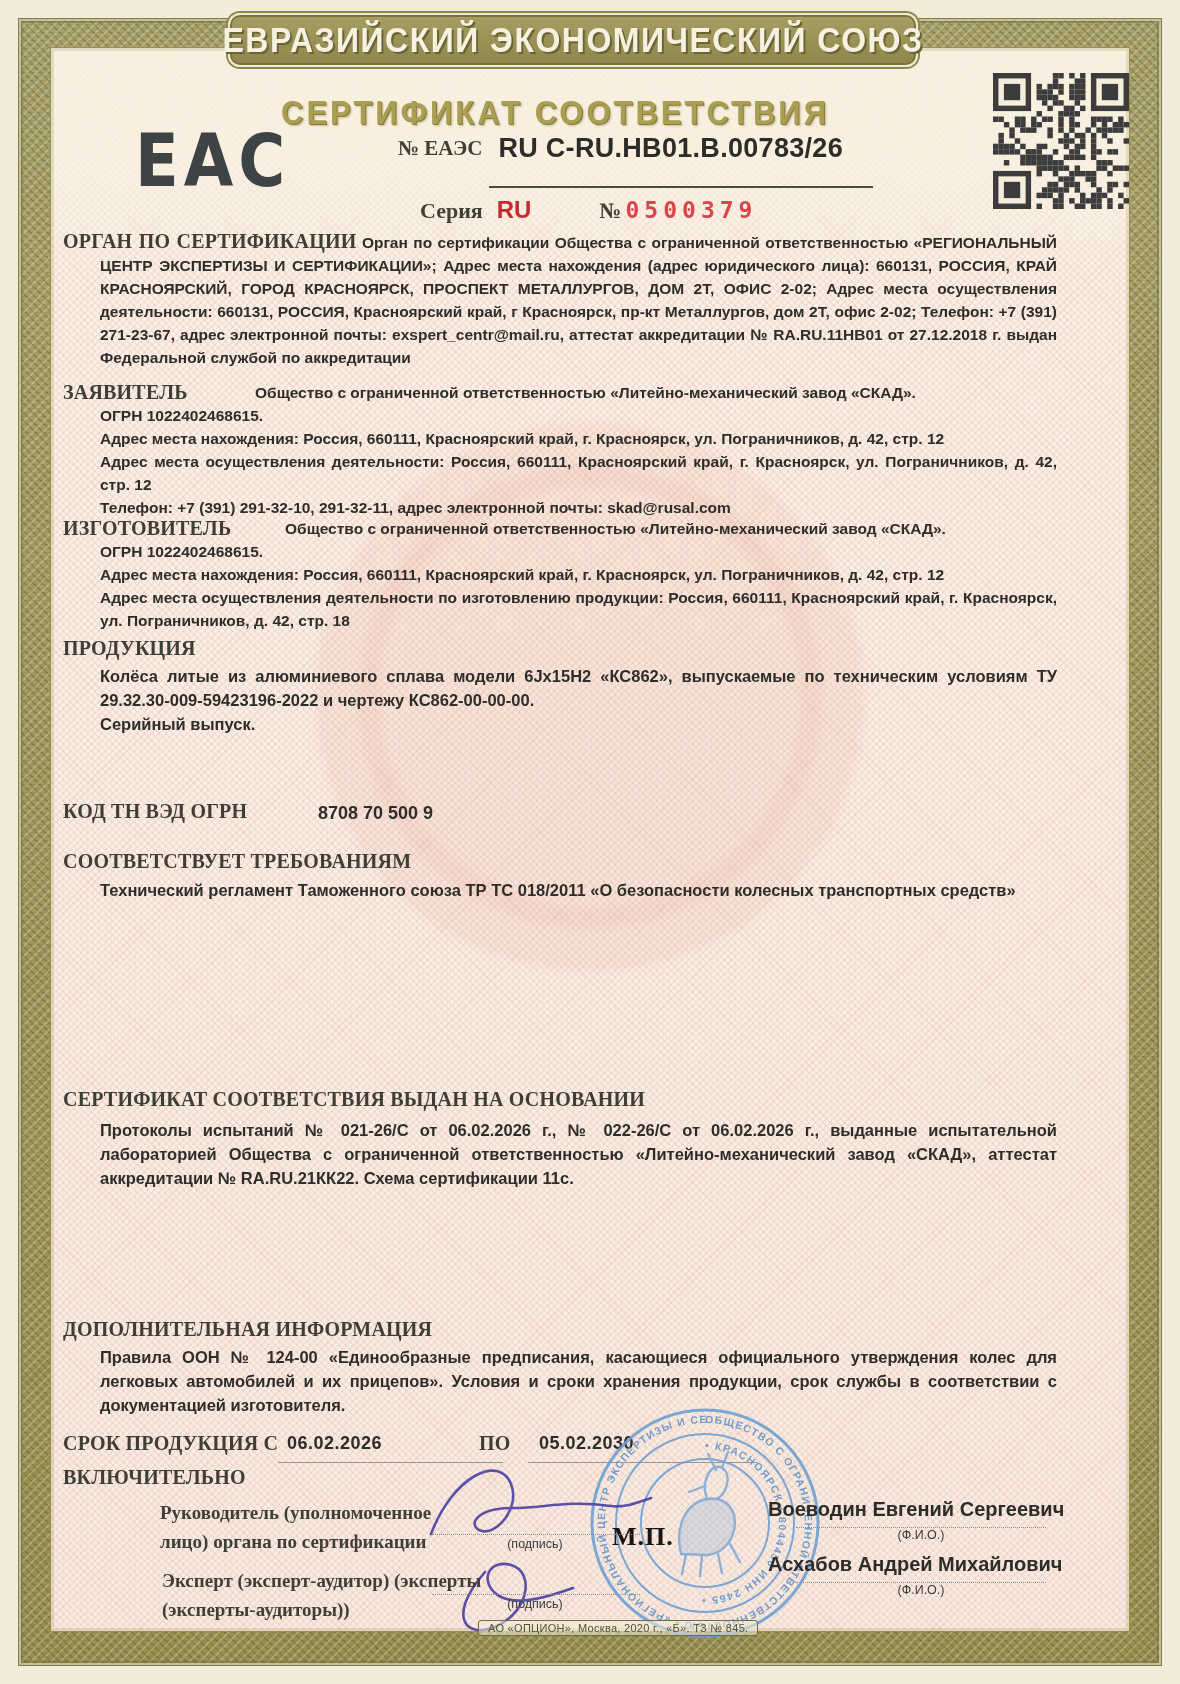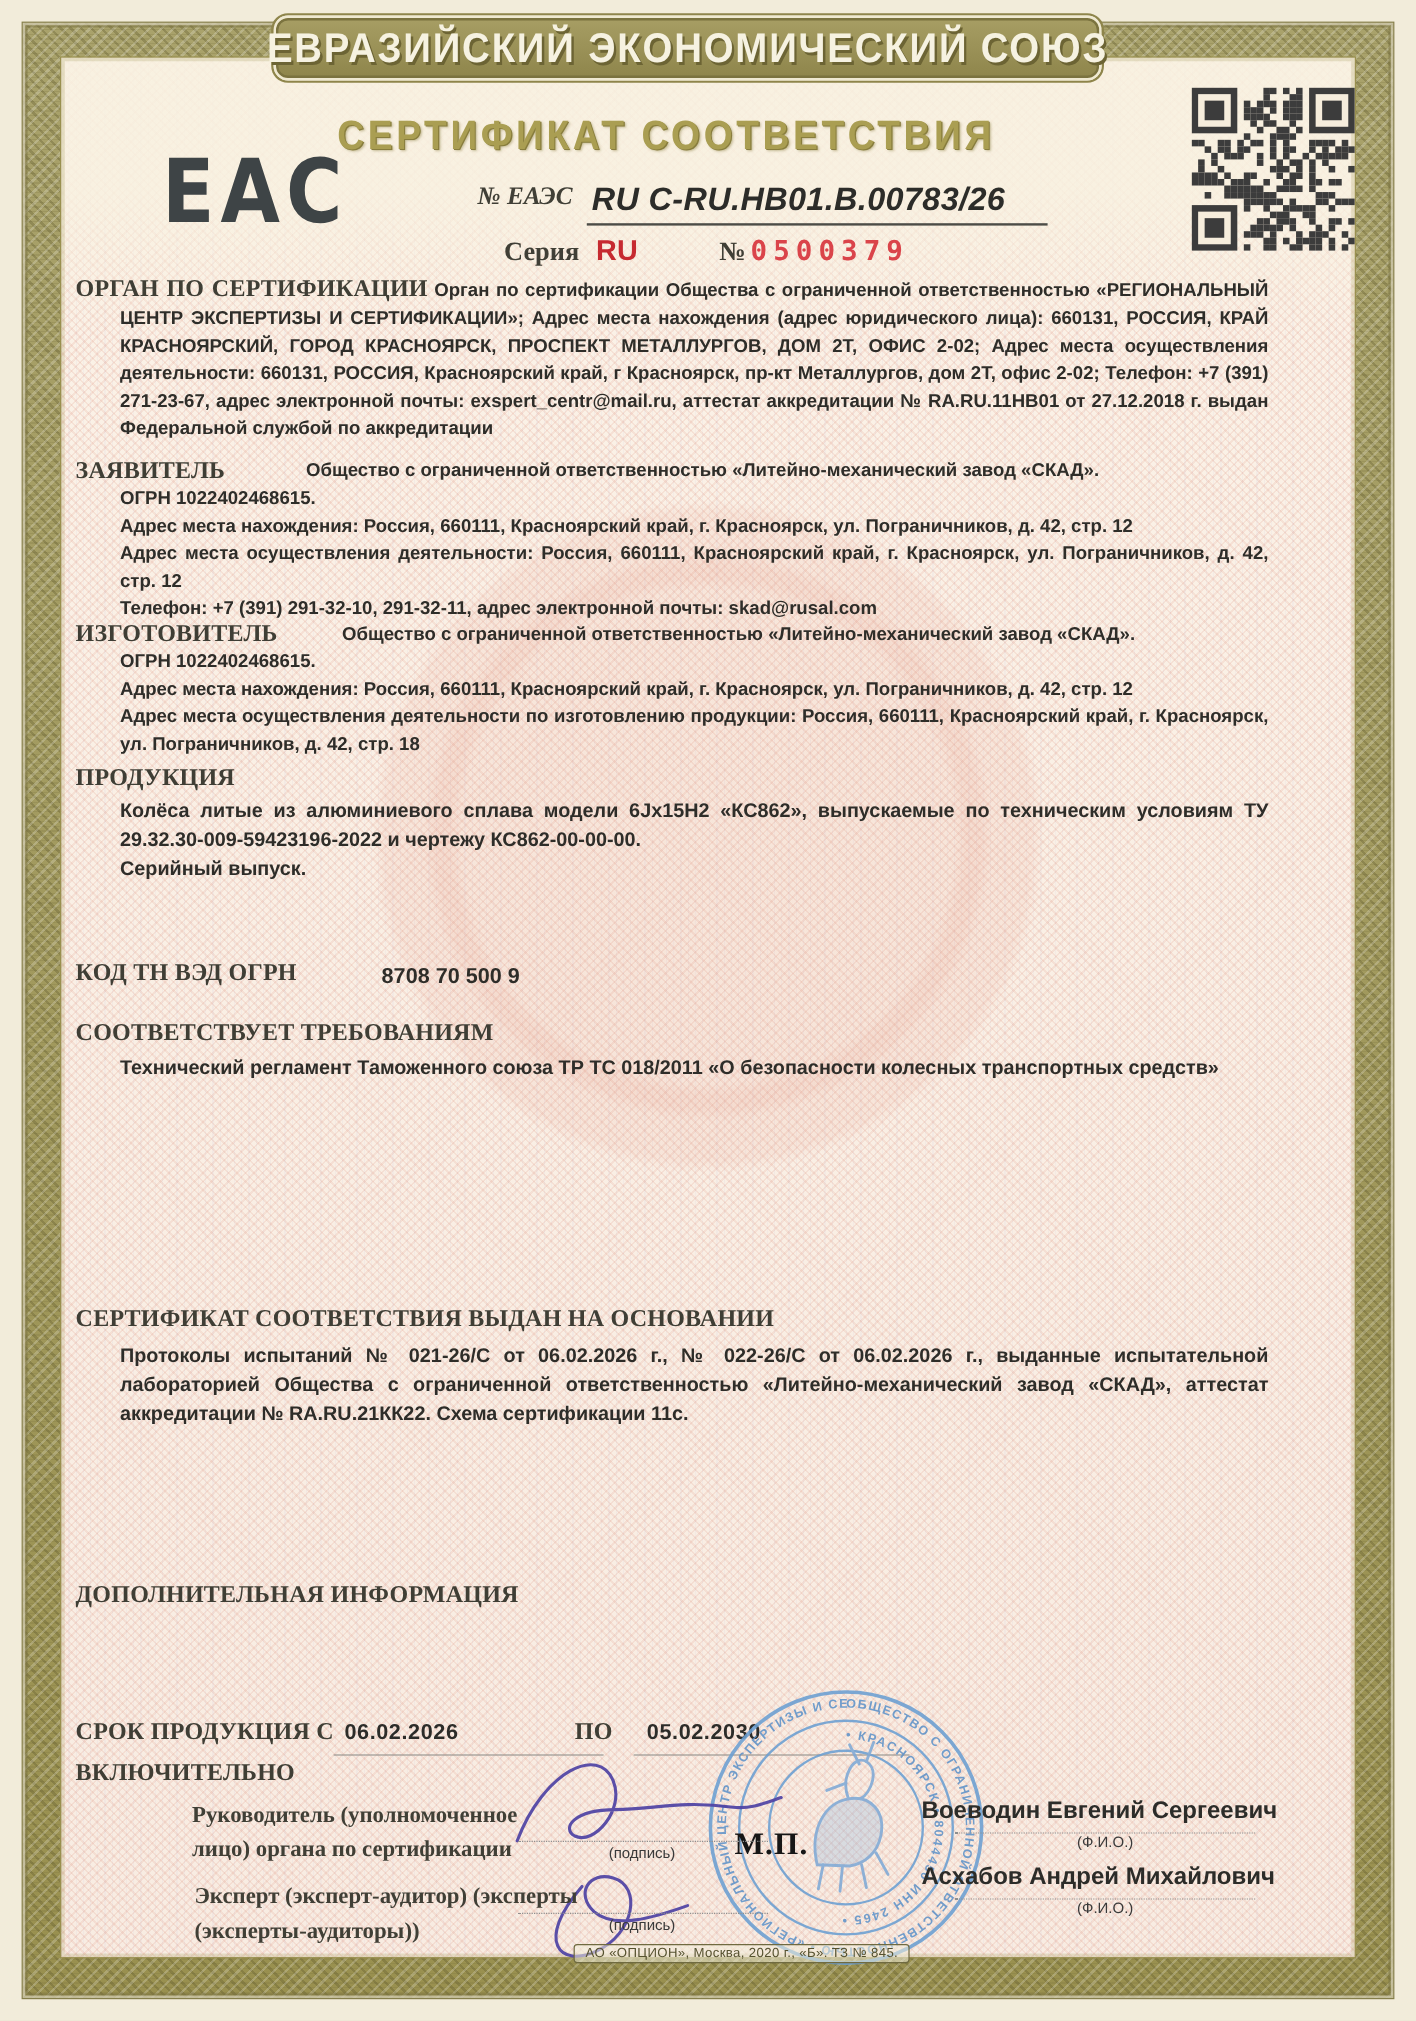--- a/index.html
+++ b/index.html
@@ -35,21 +35,21 @@
     display:flex;align-items:center;justify-content:center;margin-left:16px;}
   .banner-text{font-size:32px;font-weight:800;color:#f6f2e1;letter-spacing:1.5px;white-space:nowrap;
     text-shadow:2px 2px 0 #6c6434;transform:scaleY(1.08);}
   .eac{position:absolute;left:135px;top:118px;font-weight:900;font-size:64px;color:#3e4446;
     letter-spacing:5px;transform:scaleY(1.15);transform-origin:top left;
     font-family:"DejaVu Sans",sans-serif;}
   .cert-title{position:absolute;left:0;right:70px;top:95px;text-align:center;font-weight:800;
     font-size:31px;letter-spacing:3px;color:#aa9e52;white-space:nowrap;
     text-shadow:1px 1px 0 #887d3d,2px 2px 2px rgba(136,125,61,.45);transform:scaleY(1.1);}
   .serif{font-family:"Liberation Serif",serif;font-weight:700;color:#403f36;}
-  .certno{position:absolute;left:398px;top:151px;display:flex;align-items:flex-start;gap:16px;font-style:italic;}
+  .certno{position:absolute;left:398px;top:133px;display:flex;align-items:center;gap:16px;}
   .certno .lbl{font-size:21px;}
   .certno .val{font-size:27px;font-weight:700;color:#2c2c29;letter-spacing:.3px;}
   .certno-line{position:absolute;left:489px;top:186px;width:384px;height:2px;background:#4c4c47;}
   .series{position:absolute;left:420px;top:196px;display:flex;align-items:baseline;}
   .series .lbl{font-size:22px;}
   .series .ru{font-size:24px;font-weight:800;color:#c62a30;margin-left:14px;}
   .series .no{font-size:22px;margin-left:68px;}
   .series .num{font-size:23px;font-weight:700;color:#da444a;letter-spacing:5px;margin-left:4px;
     font-family:"DejaVu Sans Mono",monospace;}
   .qr{position:absolute;left:993px;top:73px;width:136px;height:136px;}
@@ -370,20 +370,21 @@
     <div class="body big ind just" style="margin-top:5px">Технический регламент Таможенного союза ТР ТС 018/2011 «О безопасности колесных транспортных средств»</div>
   </div>
 
   <div class="sec" style="top:1088px">
     <div class="slabel">СЕРТИФИКАТ СООТВЕТСТВИЯ  ВЫДАН НА ОСНОВАНИИ</div>
     <div class="body big ind just" style="margin-top:7px">Протоколы испытаний № 021-26/С от 06.02.2026 г., № 022-26/С от 06.02.2026 г., выданные испытательной лабораторией Общества с ограниченной ответственностью «Литейно-механический завод «СКАД», аттестат аккредитации № RA.RU.21КК22. Схема сертификации 11с.</div>
   </div>
 
   <div class="sec" style="top:1318px">
     <div class="slabel">ДОПОЛНИТЕЛЬНАЯ ИНФОРМАЦИЯ</div>
+    <div class="body big ind just" style="margin-top:4px">Правила ООН № 124-00 «Единообразные предписания, касающиеся официального утверждения колес для легковых автомобилей и их прицепов». Условия и сроки хранения продукции, срок службы в соответствии с документацией изготовителя.</div>
   </div>
 
   <span class="abs slabel" style="left:63px;top:1432px">СРОК ПРОДУКЦИЯ С</span>
   <span class="abs date" style="left:287px;top:1433px">06.02.2026</span>
   <div class="abs dateline" style="left:278px;top:1462px;width:225px"></div>
   <span class="abs slabel" style="left:479px;top:1432px">ПО</span>
   <span class="abs date" style="left:539px;top:1433px">05.02.2030</span>
   <div class="abs dateline" style="left:528px;top:1462px;width:230px"></div>
   <span class="abs slabel" style="left:63px;top:1466px">ВКЛЮЧИТЕЛЬНО</span>
 

